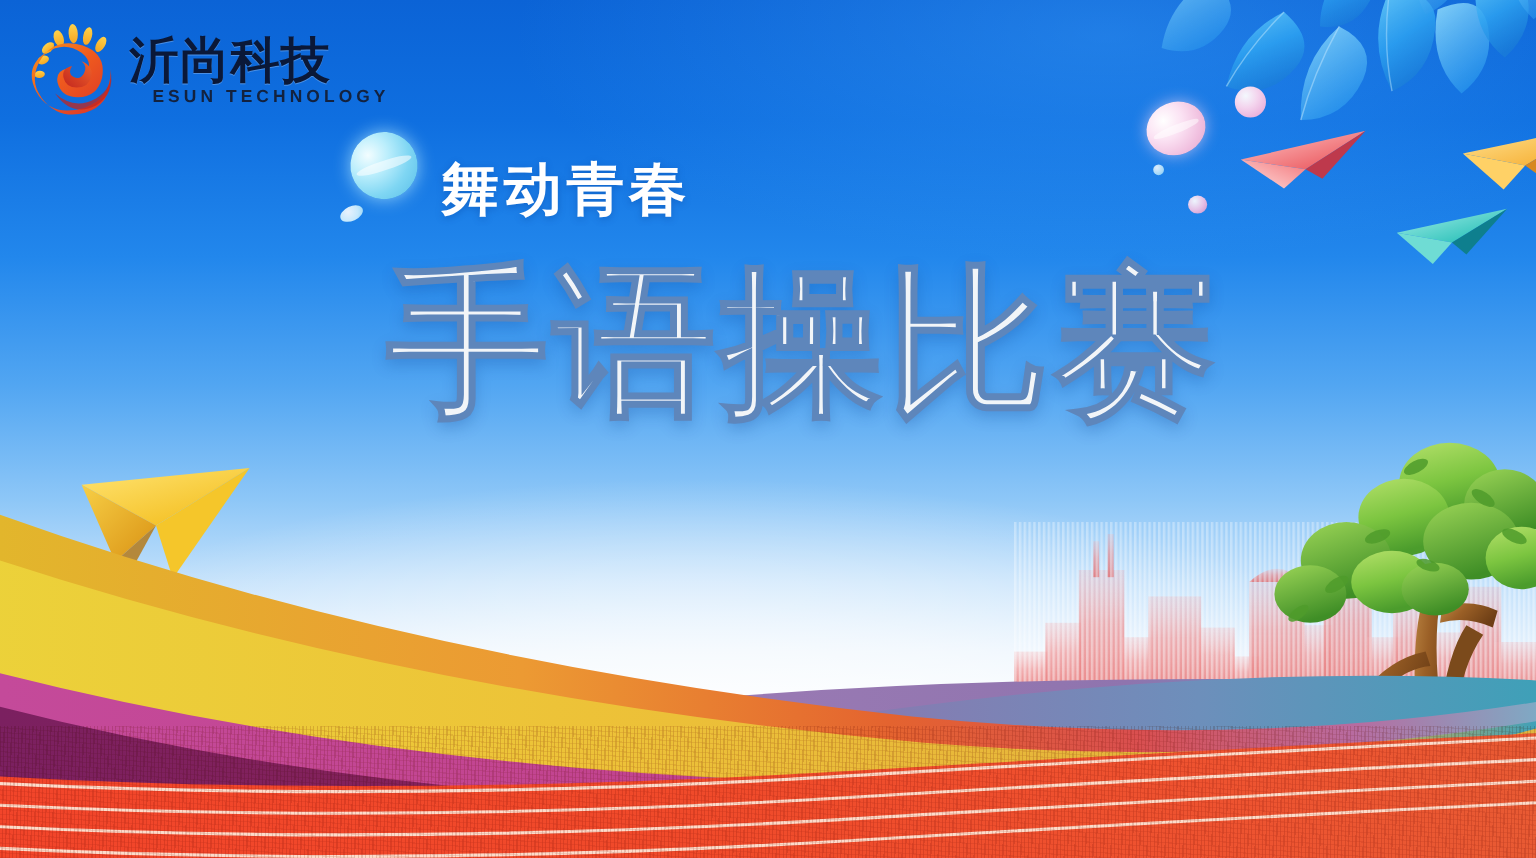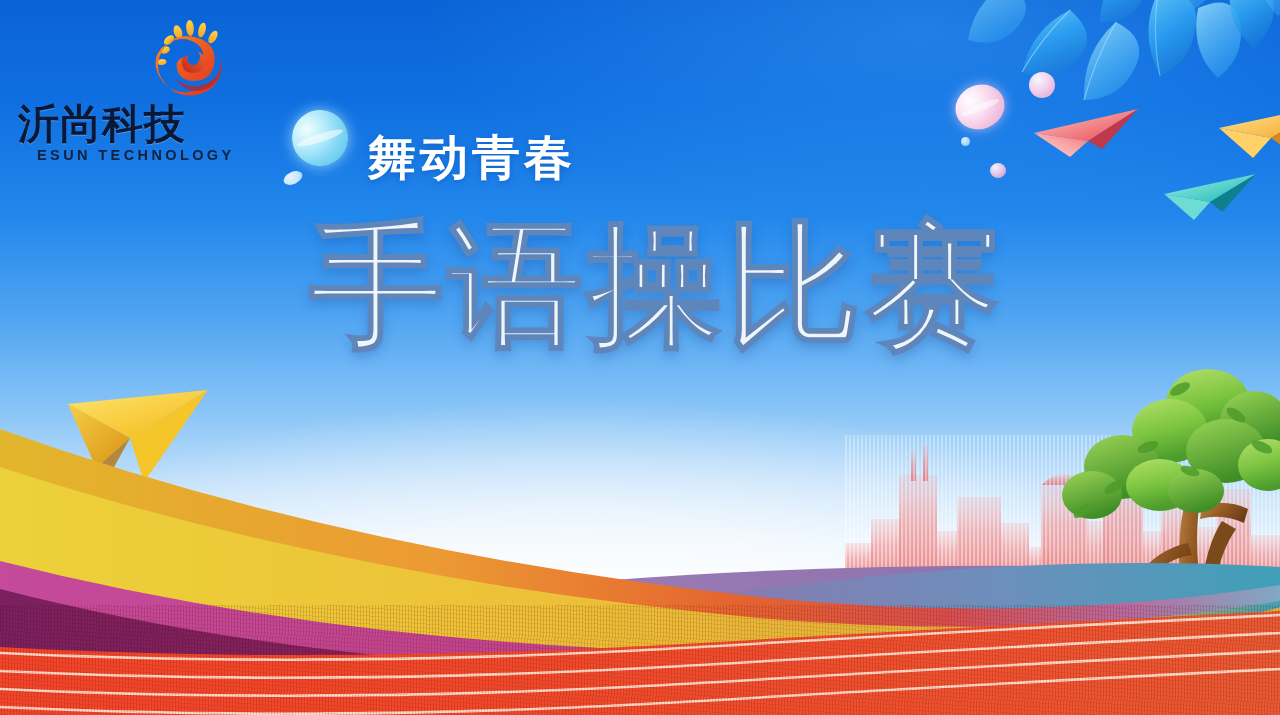--- a/index.html
+++ b/index.html
@@ -28,21 +28,21 @@
     pointer-events:none;
   }
   .sky-glow2{
     position:absolute;left:0;right:0;top:0;height:300px;
     background:radial-gradient(ellipse 55% 90% at 72% 10%,
       rgba(70,170,255,.35) 0%, rgba(70,170,255,0) 70%);
     pointer-events:none;
   }
 
   
-  .logo{position:absolute;left:22px;top:20px;display:flex;align-items:flex-end;gap:6px;flex-direction:column;}
+  .logo{position:absolute;left:22px;top:20px;display:flex;align-items:center;gap:6px;}
   .logo-mark{position:relative;width:84px;height:78px;}
   .logo-mark svg{position:absolute;left:0;top:0;}
   .logo-text{display:flex;flex-direction:column;line-height:1;margin-left:-4px;}
   .logo-cn{
     font-size:41px;font-weight:bold;color:#0a1838;letter-spacing:1px;
     font-family:"DejaVu Sans","Liberation Sans",sans-serif;
     text-shadow:0 1px 0 rgba(255,255,255,.25);
   }
   .logo-en{
     font-size:14.5px;font-weight:bold;color:#13223f;letter-spacing:3.4px;
@@ -51,21 +51,21 @@
 
   
   .subtitle{
     position:absolute;left:368px;top:126px;
     font-size:48px;font-weight:bold;color:#ffffff;letter-spacing:4px;
     font-family:Liberation Mono, monospace;
     text-shadow:0 2px 6px rgba(0,60,150,.35);
     white-space:nowrap;
   }
   .maintitle{
-    position:absolute;left:309px;top:218px;
+    position:absolute;left:322px;top:218px;
     font-size:135px;font-weight:bold;letter-spacing:4px;
     font-family:"DejaVu Sans","Liberation Sans",sans-serif;
     color:#f2f5f8;
     -webkit-text-stroke:1.6px #5e86bb;
     text-shadow:0 5px 12px rgba(10,60,140,.25);
     white-space:nowrap;line-height:1;
   }
 
   
   .leaves{position:absolute;right:-10px;top:-48px;width:360px;height:230px;opacity:.92;}

